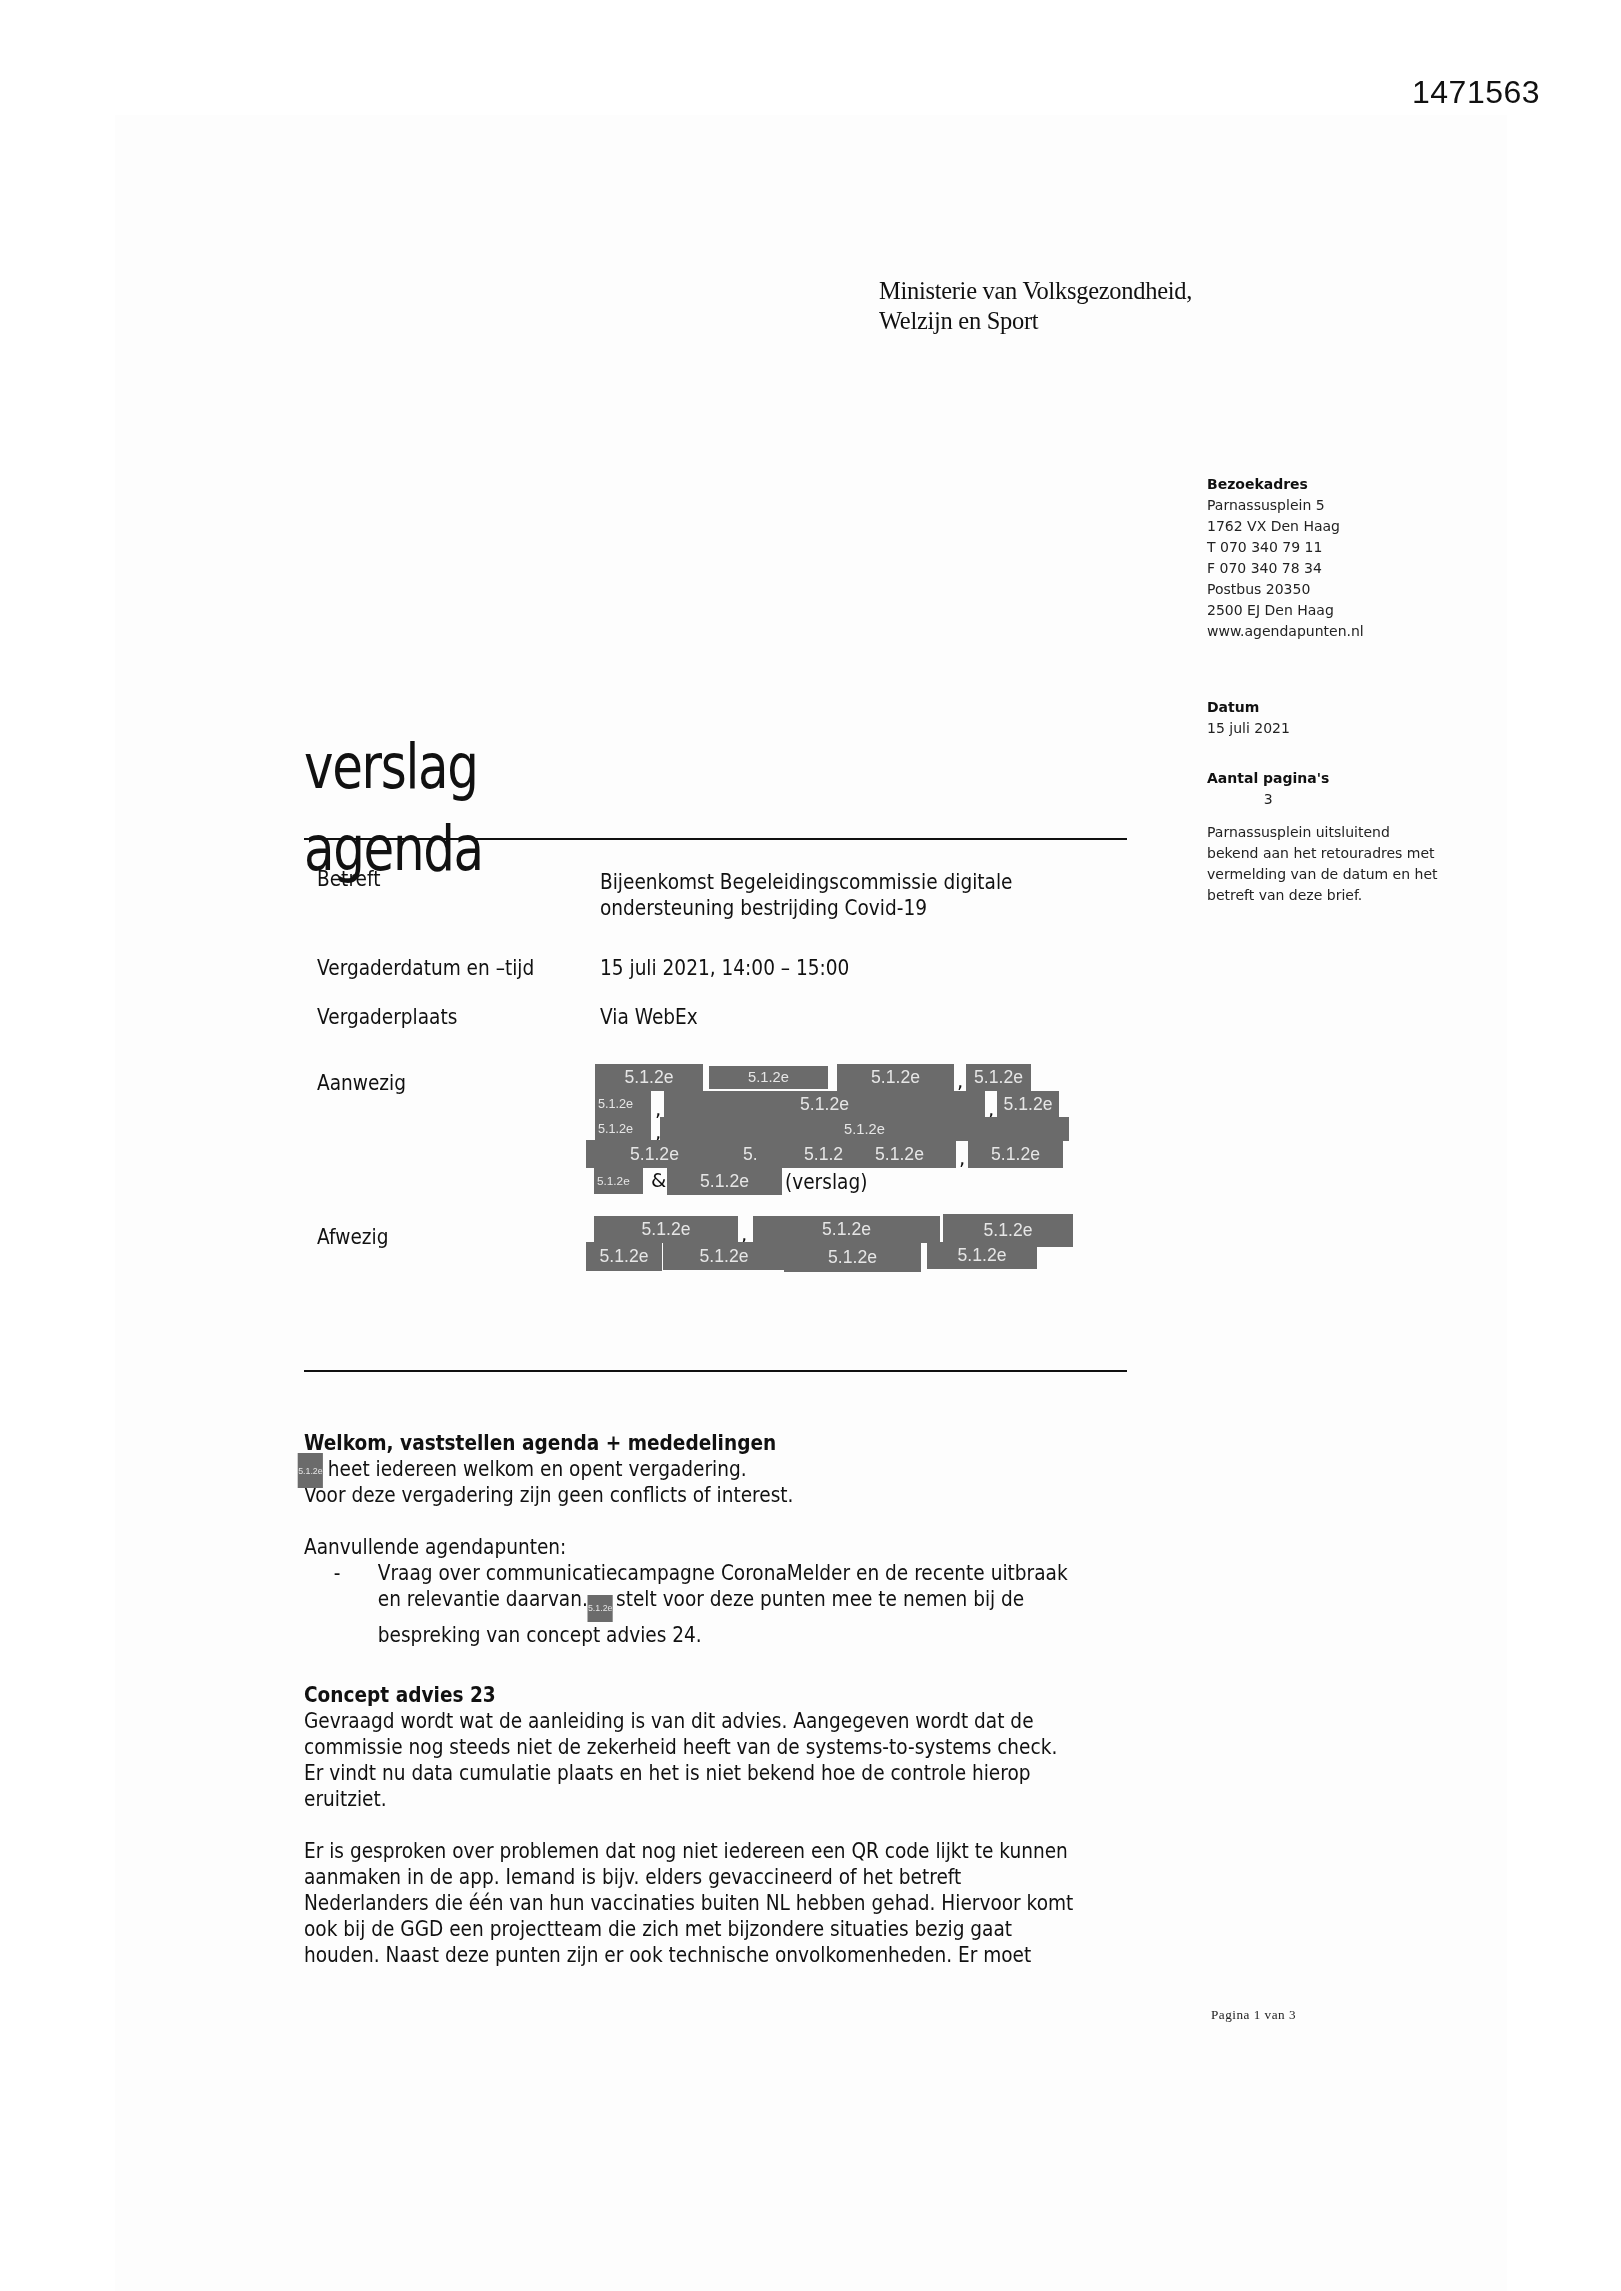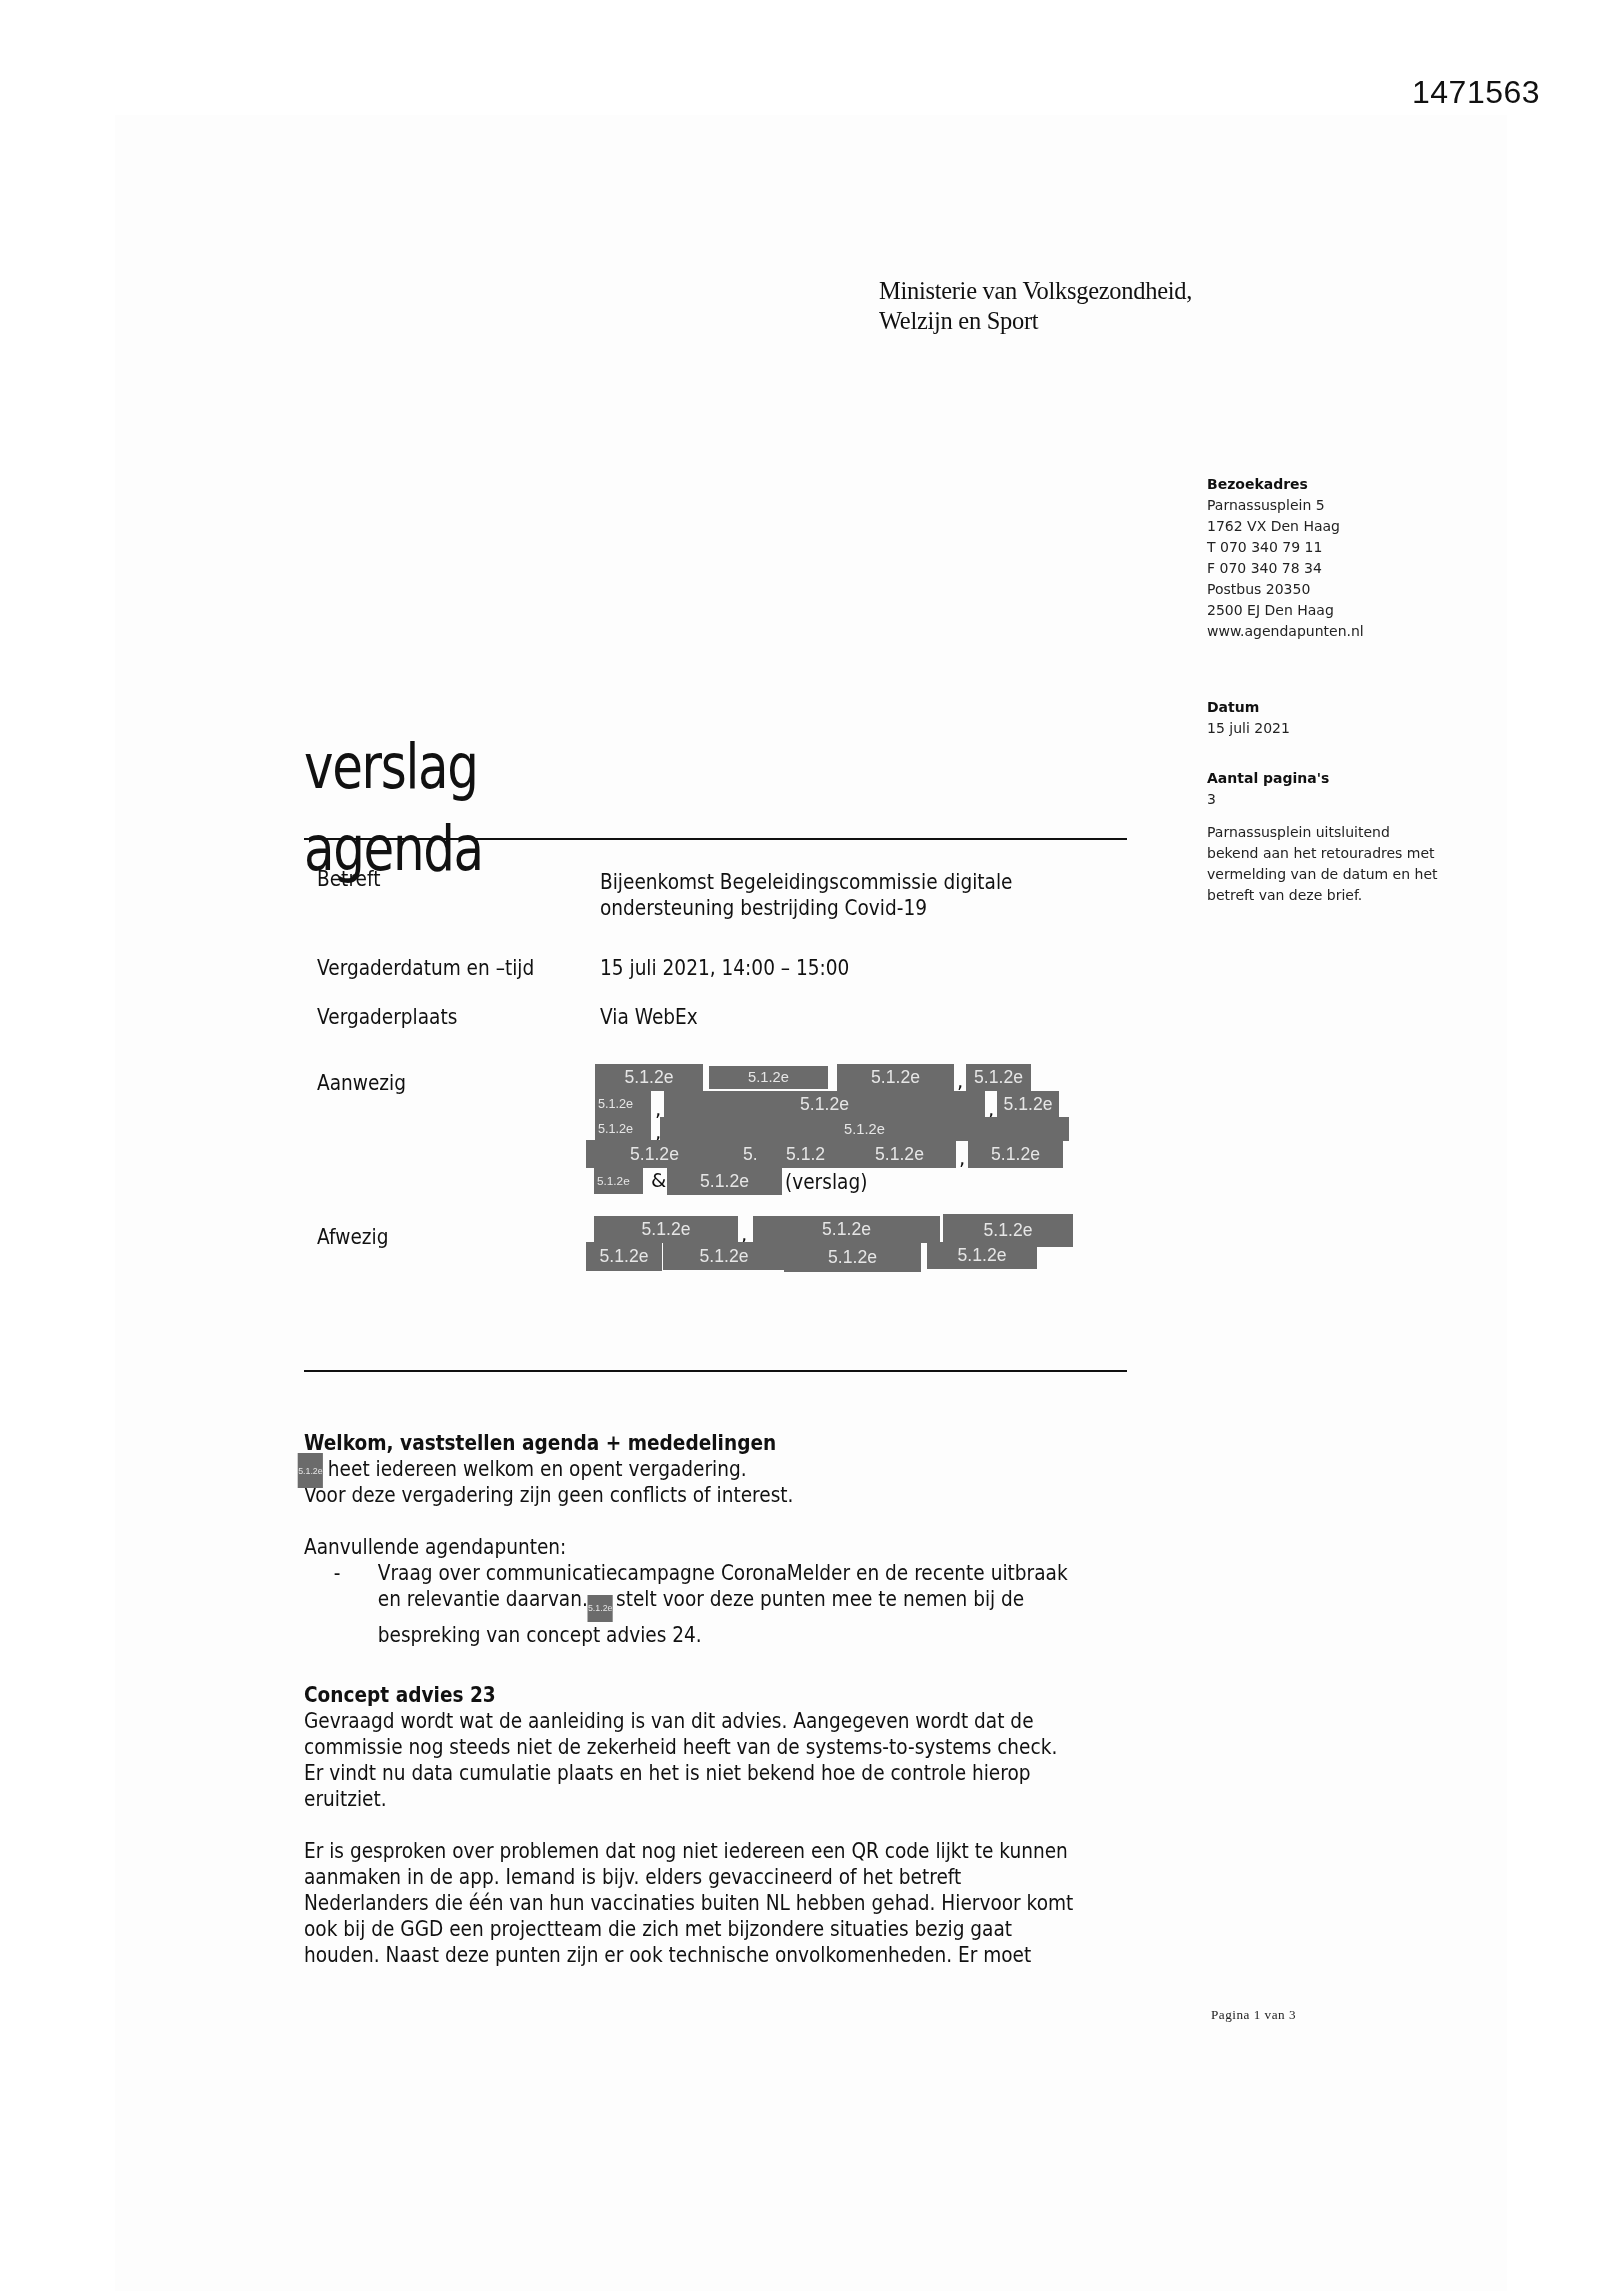--- a/index.html
+++ b/index.html
@@ -44,21 +44,21 @@
   <div>T 070 340 79 11</div>
   <div>F 070 340 78 34</div>
   <div>Postbus 20350</div>
   <div>2500 EJ Den Haag</div>
   <div>www.agendapunten.nl</div>
 </div>
 <div class="abs sidebar" style="top:690px;">
   <div class="h">Datum</div>
   <div>15 juli 2021</div>
 </div>
-<div class="abs sidebar" style="top:761px;">
+<div class="abs sidebar" style="top:761px;text-align:center;">
   <div class="h">Aantal pagina's</div>
   <div>3</div>
 </div>
 <div class="abs sidebar it" style="top:815px;">
   <div>Parnassusplein uitsluitend</div>
   <div>bekend aan het retouradres met</div>
   <div>vermelding van de datum en het</div>
   <div>betreft van deze brief.</div>
 </div>
 
@@ -94,21 +94,21 @@
   <span class="punct" style="left:988px; top:1098px;">,</span>
   <div class="red" style="left:997px; top:1091px; width:62px; height:26.5px;">5.1.2e</div>
 
   <div class="red sm" style="left:595px; top:1117px; width:56px; height:23.5px;">5.1.2e</div>
   <span class="punct" style="left:655px; top:1121px;">,</span>
   <div class="red" style="left:660px; top:1117px; width:409px; height:23.5px; font-size:14.7px;">5.1.2e</div>
 
   <div class="red" style="left:586px; top:1140px; width:370px; height:28px; justify-content:flex-start;">
     <span style="position:absolute; left:44px;">5.1.2e</span>
     <span style="position:absolute; left:157px;">5.</span>
-    <span style="position:absolute; left:200px;text-align:right;">5.1.2</span>
+    <span style="position:absolute; left:218px;text-align:right;">5.1.2</span>
     <span style="position:absolute; left:289px;">5.1.2e</span>
   </div>
   <span class="punct" style="left:959px; top:1147px;">,</span>
   <div class="red" style="left:968px; top:1140px; width:95px; height:28px;">5.1.2e</div>
 
   <div class="red sm xs" style="left:594px; top:1168px; width:49px; height:25.5px; font-size:11.8px;">5.1.2e</div>
   <span class="punct" style="left:651px; top:1169px;">&amp;</span>
   <div class="red" style="left:667px; top:1168px; width:115px; height:26.5px;">5.1.2e</div>
   <span class="abs value" style="left:785px; top:1170px;">(verslag)</span>
 </div>

